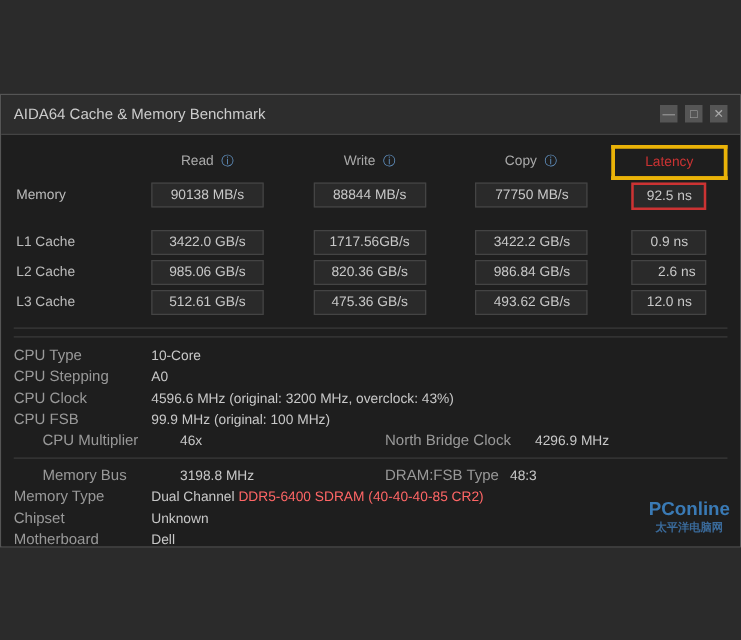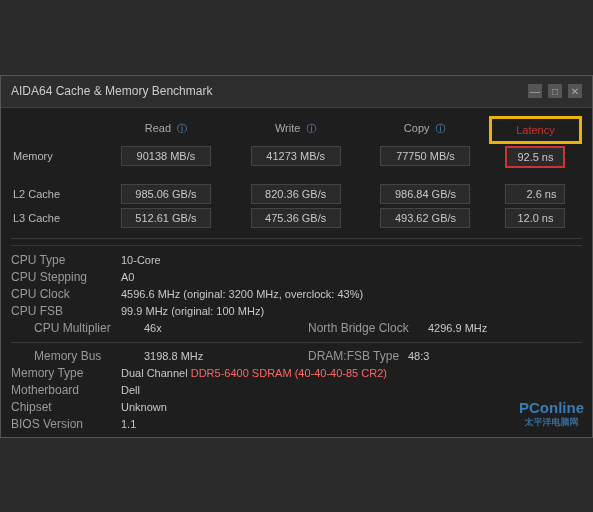--- a/index.html
+++ b/index.html
@@ -206,26 +206,33 @@
             </th>
             <th class="latency-header-th">
               <span>Latency</span>
             </th>
           </tr>
         </thead>
         <tbody id="bench-tbody">
         <tr>
               <td class="label-col">Memory</td>
               <td><span class="value-box">90138 MB/s</span></td>
-              <td><span class="value-box">41273 MB/s</span></td>
+              <td><span class="value-box">88844 MB/s</span></td>
               <td><span class="value-box">77750 MB/s</span></td>
               <td><span class="latency-box" style="min-width: 60px;">92.5 ns</span></td>
             </tr>
             <tr style="height: 6px;"></tr>
             <tr style="height: 6px;"></tr>
+            <tr>
+              <td class="label-col">L1 Cache</td>
+              <td><span class="value-box">3422.0 GB/s</span></td>
+              <td><span class="value-box">1717.56GB/s</span></td>
+              <td><span class="value-box">3422.2 GB/s</span></td>
+              <td><span class="value-box" style="min-width: 60px;">0.9 ns</span></td>
+            </tr>
             <tr>
               <td class="label-col">L2 Cache</td>
               <td><span class="value-box">985.06 GB/s</span></td>
               <td><span class="value-box">820.36 GB/s</span></td>
               <td><span class="value-box">986.84 GB/s</span></td>
               <td><span class="value-box" style="min-width: 60px; text-align: right;">2.6 ns</span></td>
             </tr>
             <tr>
               <td class="label-col">L3 Cache</td>
               <td><span class="value-box">512.61 GB/s</span></td>
@@ -279,26 +286,26 @@
             <span class="info-value">48:3</span>
           </div>
         </div>
         <div class="info-row">
           <span class="info-label">Memory Type</span>
           <span class="info-value">
             <span>Dual Channel </span><span class="highlight-text">DDR5-6400 SDRAM  (40-40-40-85 CR2)</span>
           </span>
         </div>
         <div class="info-row">
+          <span class="info-label">Chipset</span>
+          <span class="info-value">Unknown</span>
+        </div>
+        <div class="info-row">
           <span class="info-label">Motherboard</span>
           <span class="info-value">Dell</span>
-        </div>
-        <div class="info-row">
-          <span class="info-label">Chipset</span>
-          <span class="info-value">Unknown</span>
         </div>
         <div class="info-row">
           <span class="info-label">BIOS Version</span>
           <span class="info-value">1.1</span>
         </div>
       </div>
     </div>
 
     <div class="pconline-badge">
       <div style="font-size:15px; color:#3a7ab5;">PConline</div>

